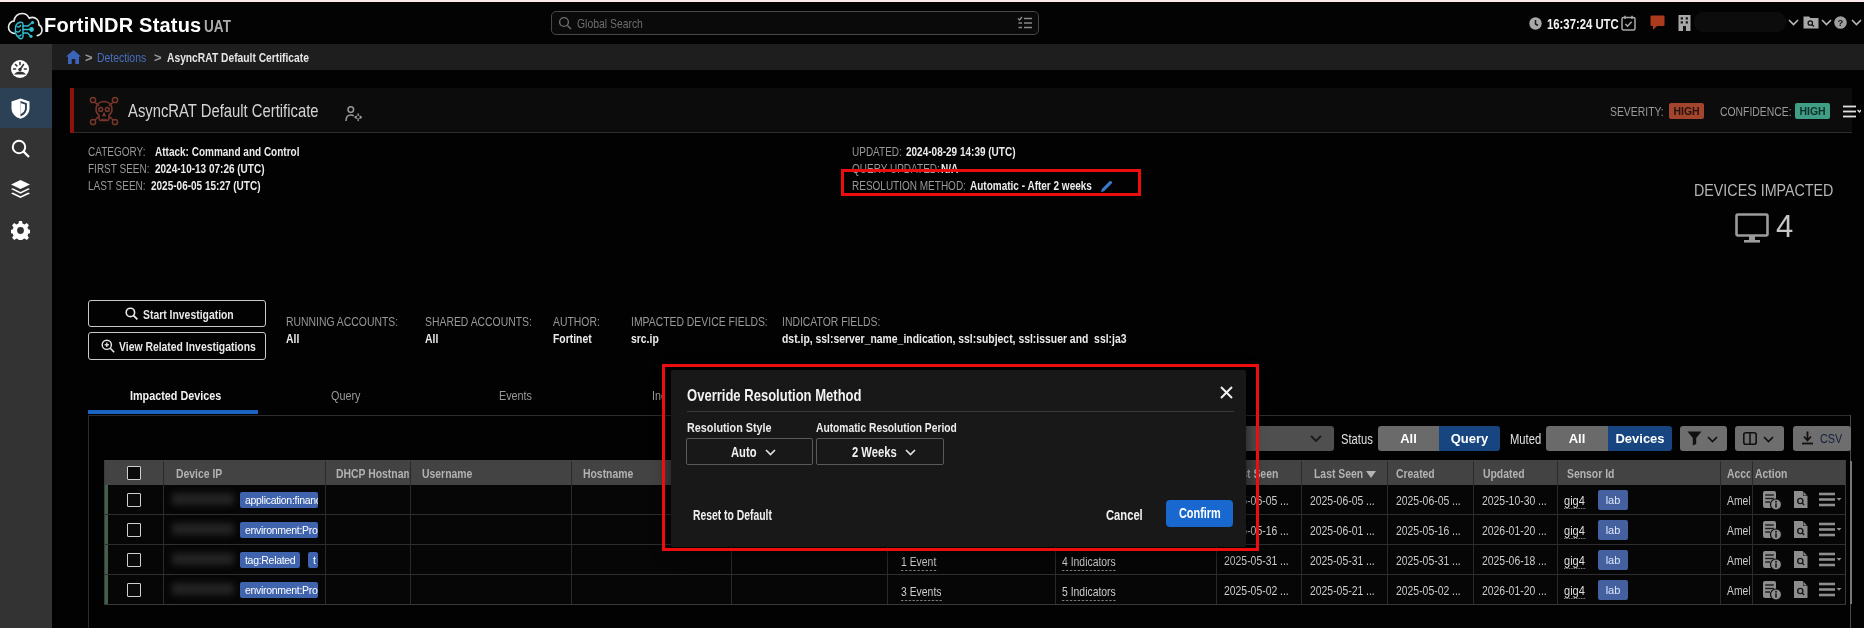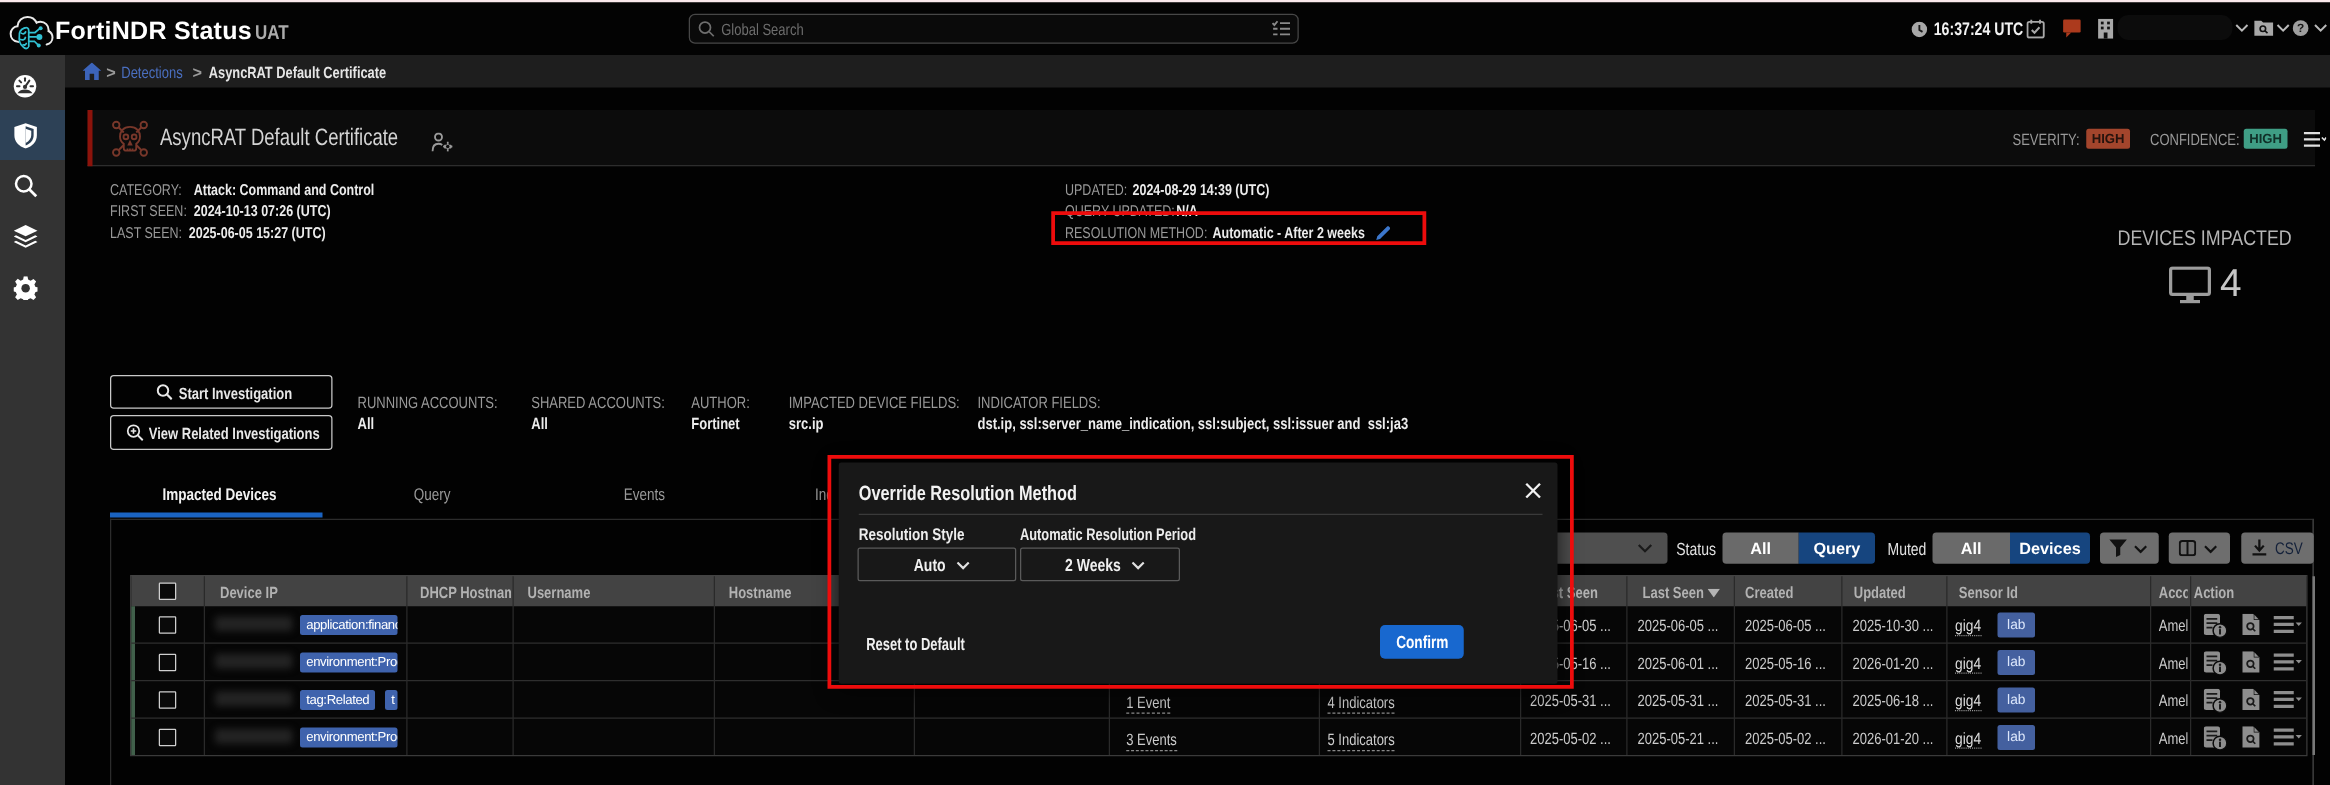--- a/index.html
+++ b/index.html
@@ -454,17 +454,17 @@
   <svg class="abs" style="left:765px;top:449px;" width="11" height="7" viewBox="0 0 11 7">
       <path d="M1 1 L5.5 5.5 L10 1" stroke="#e0e0e0" stroke-width="1.7" fill="none"></path>
     </svg>
   <div class="abs" style="left:816px;top:438px;width:128px;height:27px;border:1px solid #5a5a5a;border-radius:2px;"></div>
   <div class="abs" style="left:852px;top:444px;color:#f0f0f0;font-size:14px;font-weight:bold;transform:scaleX(0.8);transform-origin:0 50%;white-space:nowrap;">2 Weeks</div>
   <svg class="abs" style="left:905px;top:449px;" width="11" height="7" viewBox="0 0 11 7">
       <path d="M1 1 L5.5 5.5 L10 1" stroke="#e0e0e0" stroke-width="1.7" fill="none"></path>
     </svg>
   <div class="abs" style="left:693px;top:507px;color:#f0f0f0;font-size:14px;font-weight:bold;transform:scaleX(0.74);transform-origin:0 50%;white-space:nowrap;">Reset to Default</div>
   <div class="abs" style="left:1106px;top:507px;color:#f0f0f0;font-size:14px;font-weight:bold;transform:scaleX(0.8);transform-origin:0 50%;white-space:nowrap;">Cancel</div>
-  <div class="abs" style="left:1104px;top:500px;width:67px;height:27px;background:#1868cf;border-radius:4px;color:#fff;font-size:14px;font-weight:bold;text-align:center;line-height:27px;"><span style="display:inline-block;transform:scaleX(0.78);">Confirm</span></div>
+  <div class="abs" style="left:1166px;top:500px;width:67px;height:27px;background:#1868cf;border-radius:4px;color:#fff;font-size:14px;font-weight:bold;text-align:center;line-height:27px;"><span style="display:inline-block;transform:scaleX(0.78);">Confirm</span></div>
 
   <div class="abs" style="left:662px;top:364px;width:597px;height:187px;border:3px solid #ee0c0c;"></div>
 
 </div>
 
 </body></html>

